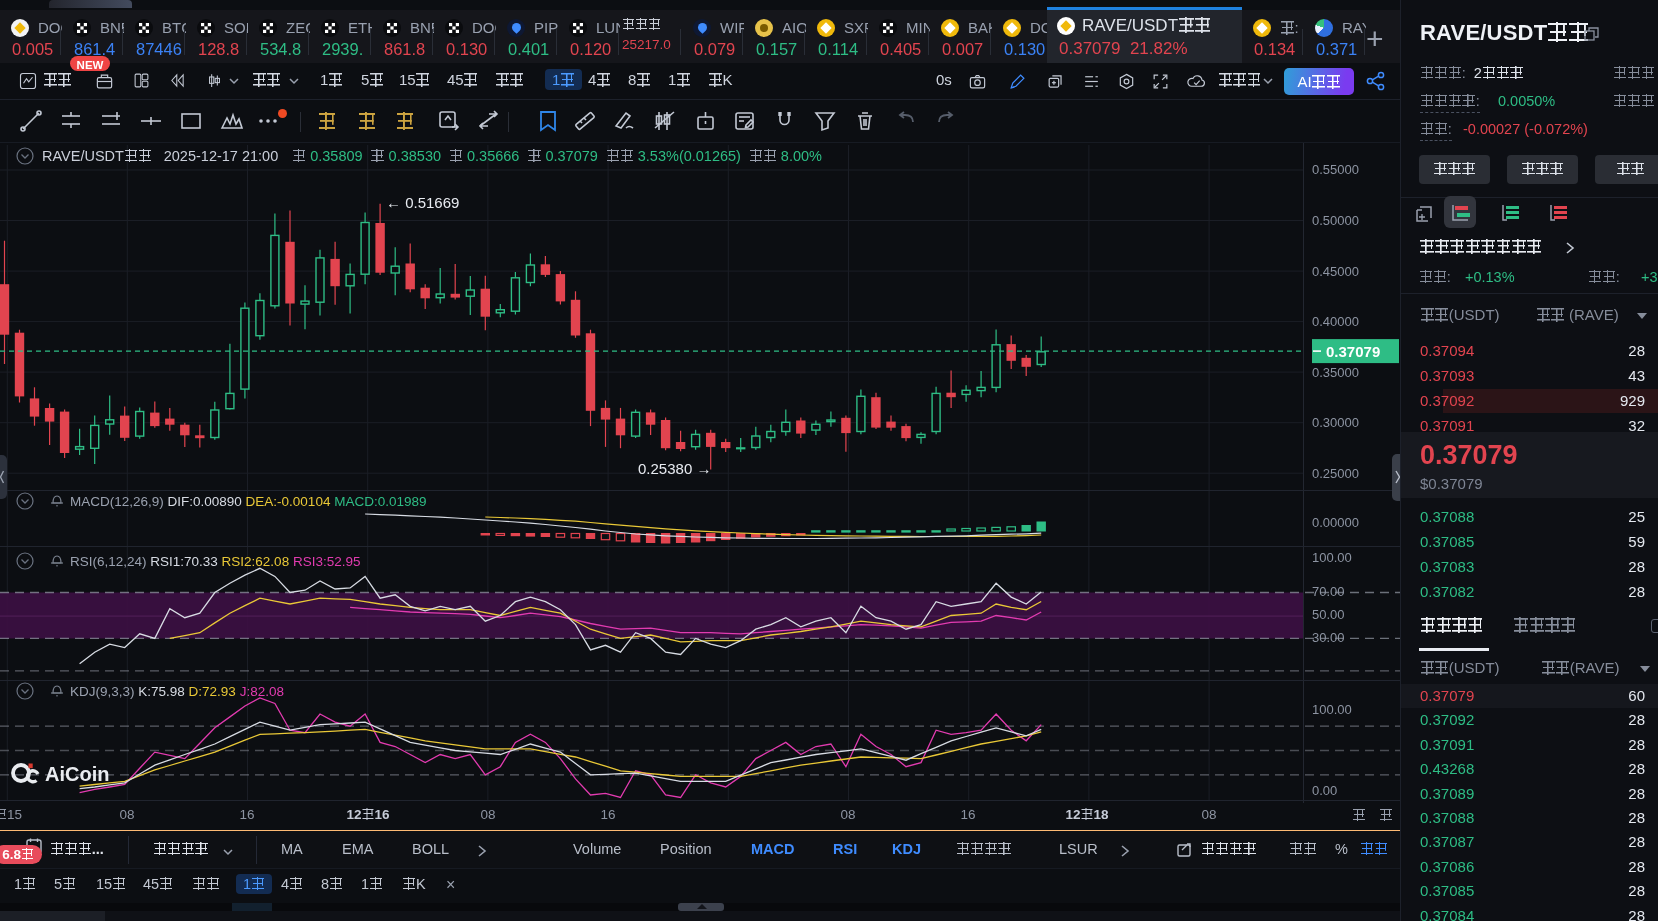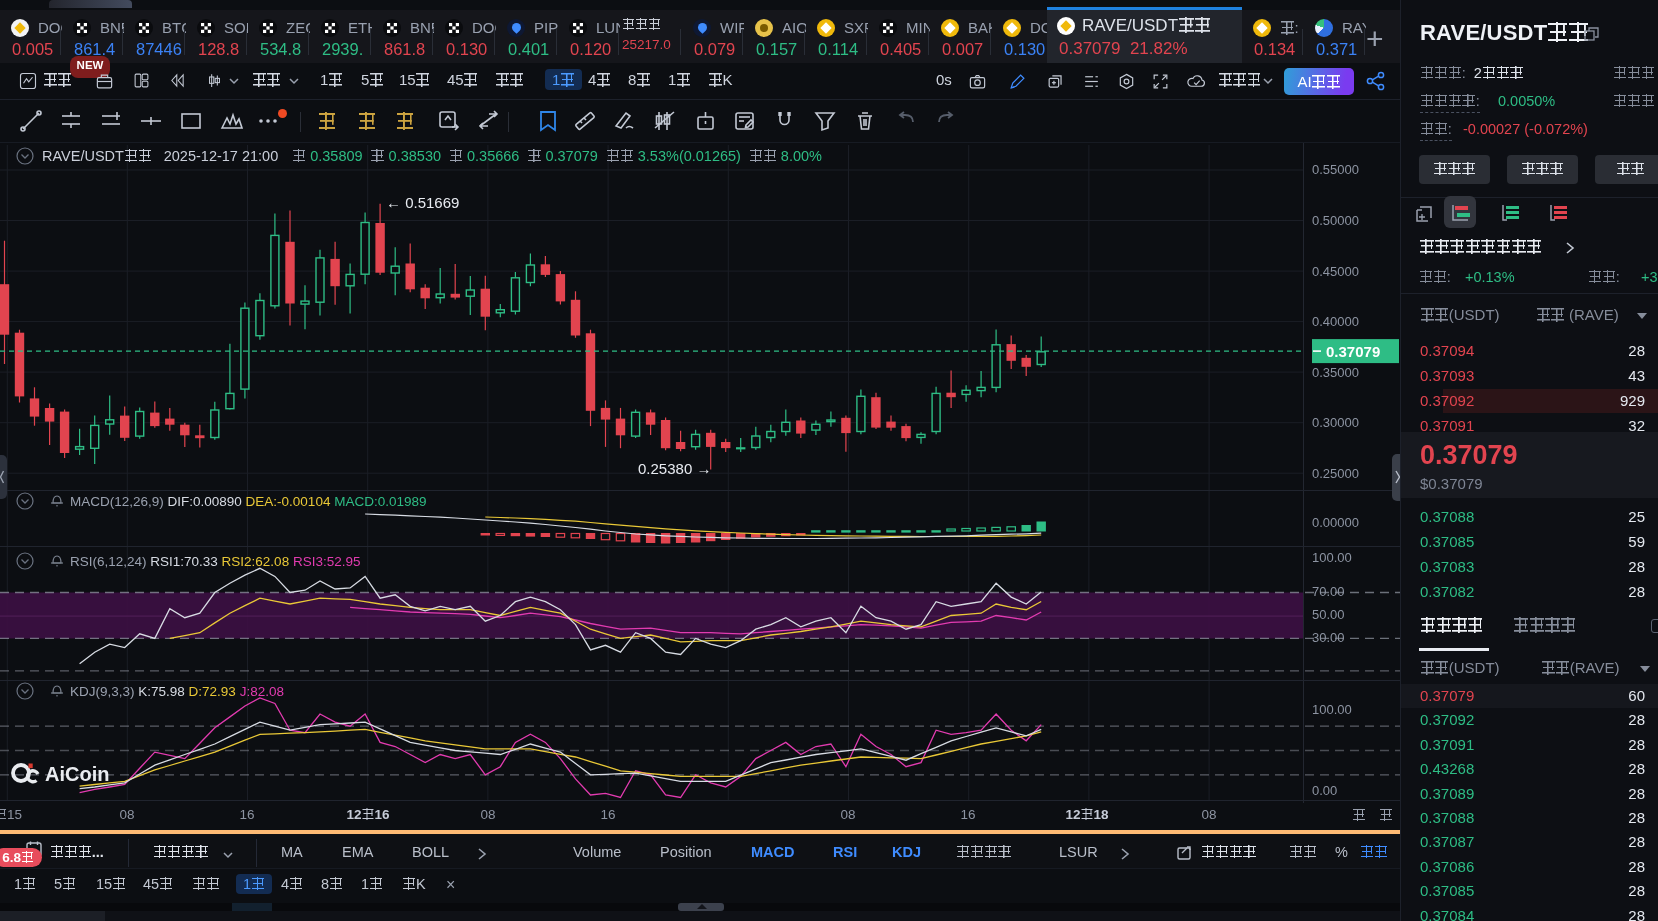--- a/index.html
+++ b/index.html
@@ -22,29 +22,29 @@
 #tab-active .sym { position:absolute; top:6px; left:10px; font-size:17px; color:#dde2ea; }
 #tab-active .px { position:absolute; top:29px; left:12px; font-size:17px; }
 .topsliver { position:absolute; left:49px; top:-10px; width:83px; height:8px; border-radius:4px 4px 0 0;
   background:linear-gradient(90deg,#23252d,#434b5e); }
 
 #row2 { position:absolute; left:0; top:63px; width:1400px; height:37px; background:#0c0e12;
   border-bottom:1px solid #1d212b; }
 #row2 .t { position:absolute; top:8px; font-size:15px; color:#d4d9e2; }
 #row2 .tf { color:#cfd4de; }
 .tf-act { background:#132c52; color:#4b9aff !important; border-radius:4px; padding:2px 7px; }
-.newbadge { position:absolute; left:70px; top:-7px; width:40px; height:22px; background:#7f1d1d;
+.newbadge { position:absolute; left:70px; top:-7px; width:40px; height:15px; background:#ef4444;
   border-radius:8px; color:#fff; font-size:11.5px; font-weight:bold; text-align:center; line-height:19px; }
 
 #row3 { position:absolute; left:0; top:100px; width:1400px; height:43px; background:#0c0e12;
   border-bottom:1px solid #171b23; }
 .gold { color:#cda440; font-size:19px; font-weight:bold; }
 
 #bot1 { position:absolute; left:0; top:830px; width:1400px; height:38px; background:#0e1014;
-  border-top:4px solid #fdba74; }
+  border-top:1px solid #fdba74; }
 #bot1 .t { position:absolute; top:10px; font-size:14.5px; color:#b9bfca; white-space:nowrap; }
 #bot1 .blue { color:#3f8cff; }
 #bot2 { position:absolute; left:0; top:868px; width:1400px; height:35px; background:#0c0e12;
   border-top:1px solid #161a22; }
 #bot2 .t { position:absolute; top:7px; font-size:14.5px; color:#c3c8d2; }
 #strip { position:absolute; left:0; top:903px; width:1658px; height:18px; background:#08090c; }
 
 #side { position:absolute; left:1400px; top:0; width:258px; height:921px; background:#0d0f14;
   border-left:1px solid #1d212b; } 
 .cj{display:inline-block;width:0.86em;height:0.92em;vertical-align:-0.1em;margin:0 0.05em;

